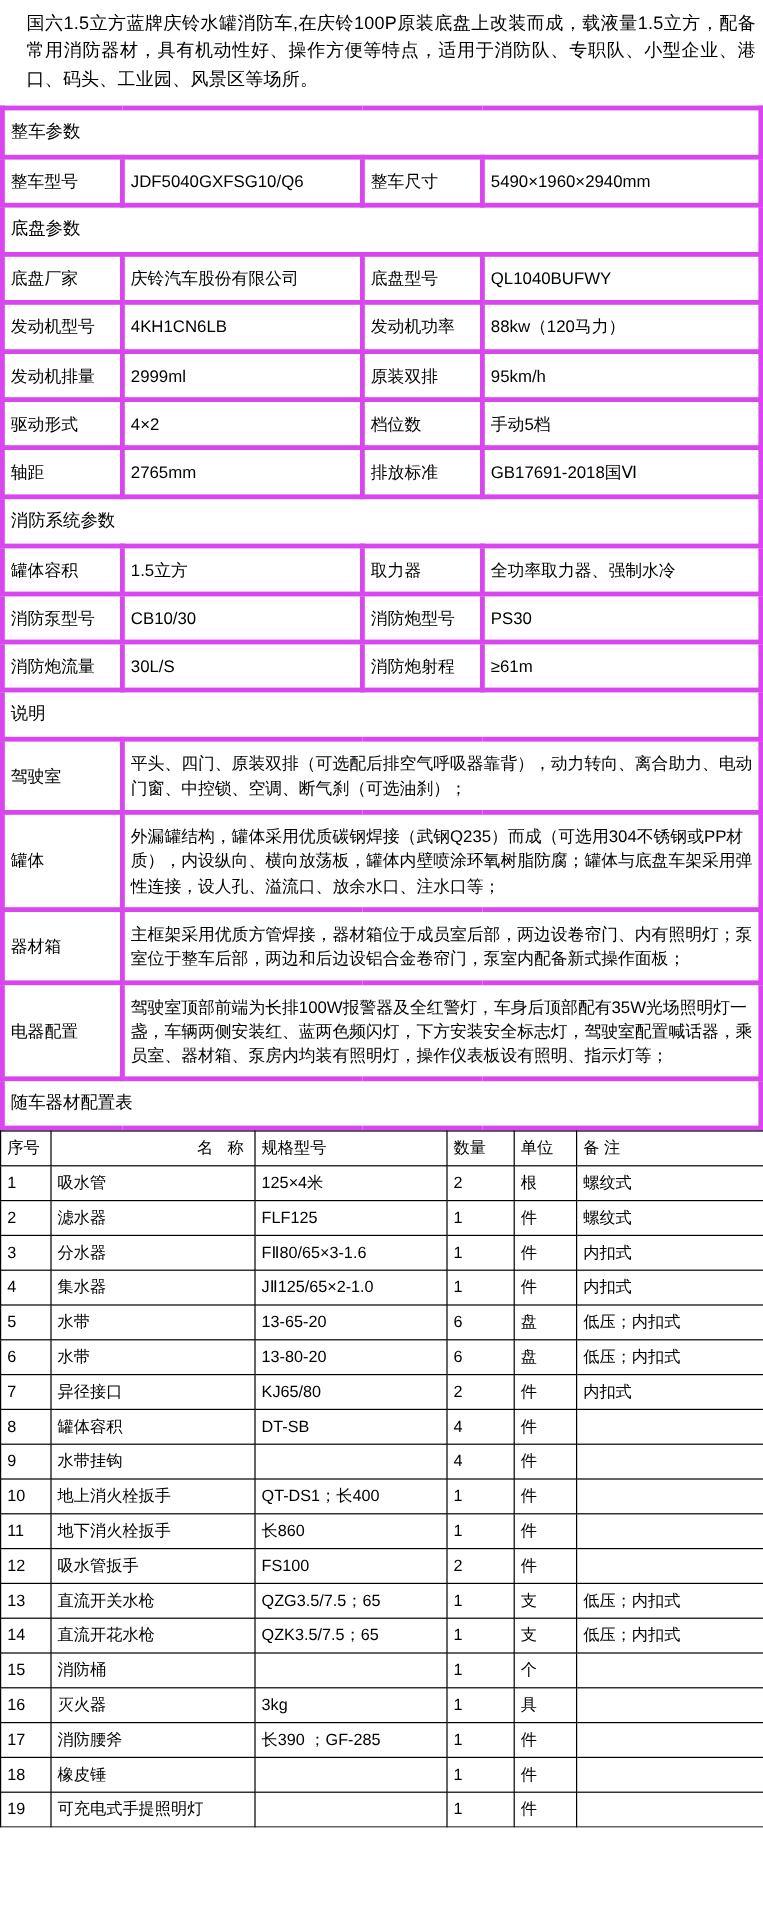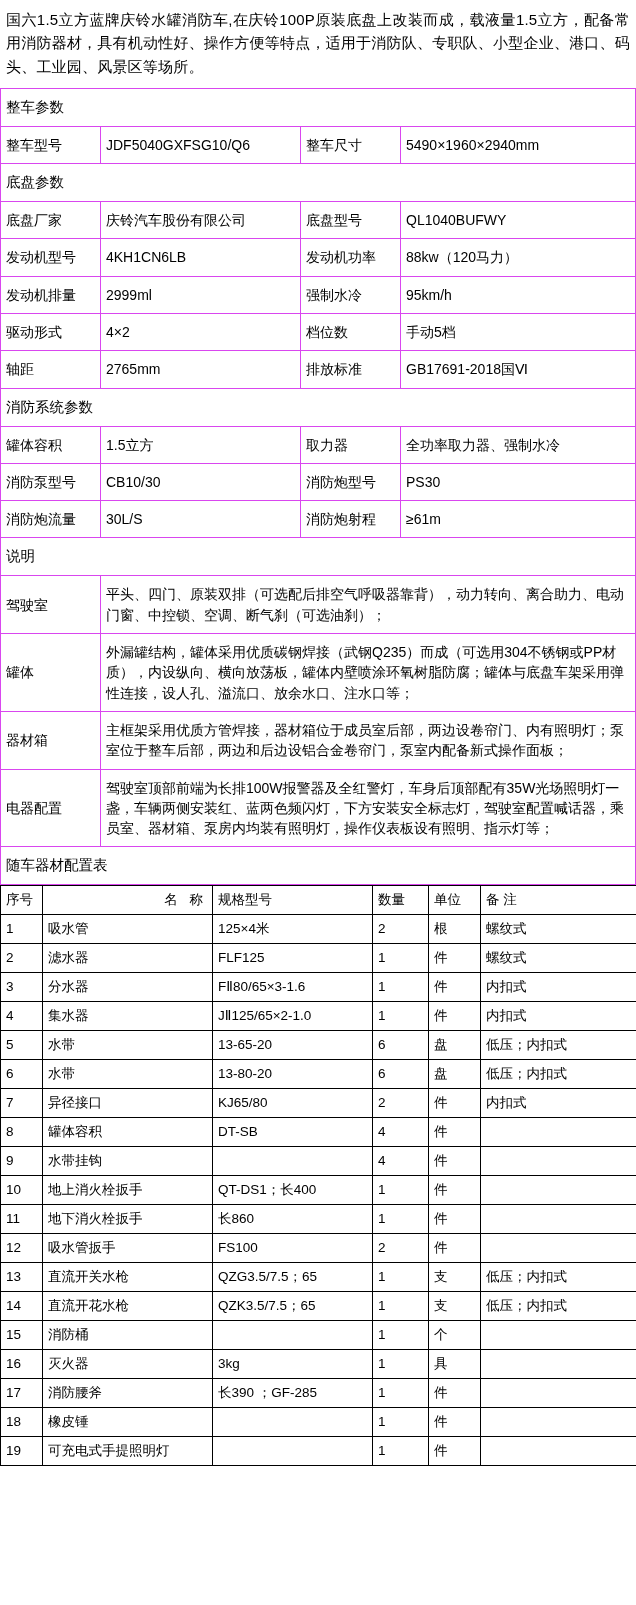--- a/index.html
+++ b/index.html
@@ -11,34 +11,34 @@
     width: 636px;
     font-family: "Liberation Sans", "DejaVu Sans", sans-serif;
     color: #000000;
     -webkit-font-smoothing: antialiased;
   }
   #page {
     width: 636px;
     box-sizing: border-box;
   }
   .intro {
-    padding: 8px 6px 10px 6px;
+    padding: 8px 6px 10px 22px;
     font-size: 15px;
     line-height: 1.55;
     letter-spacing: 0.2px;
     text-align: justify;
   }
   table.spec {
     width: 636px;
     border-collapse: collapse;
     table-layout: fixed;
     font-size: 14px;
   }
   table.spec td, table.spec th {
-    border: 1px solid #d946ef;
+    border: 4px solid #d946ef;
     padding: 8px 5px;
     vertical-align: middle;
     line-height: 1.45;
     font-weight: normal;
     text-align: left;
   }
   .section-title td {
     font-weight: bold;
     font-size: 14.5px;
     padding: 5px 5px;
@@ -126,21 +126,21 @@
       </tr>
       <tr>
         <td>发动机型号</td>
         <td>4KH1CN6LB</td>
         <td>发动机功率</td>
         <td>88kw（120马力）</td>
       </tr>
       <tr>
         <td>发动机排量</td>
         <td>2999ml</td>
-        <td>强制水冷</td>
+        <td>原装双排</td>
         <td>95km/h</td>
       </tr>
       <tr>
         <td>驱动形式</td>
         <td>4×2</td>
         <td>档位数</td>
         <td>手动5档</td>
       </tr>
       <tr>
         <td>轴距</td>

